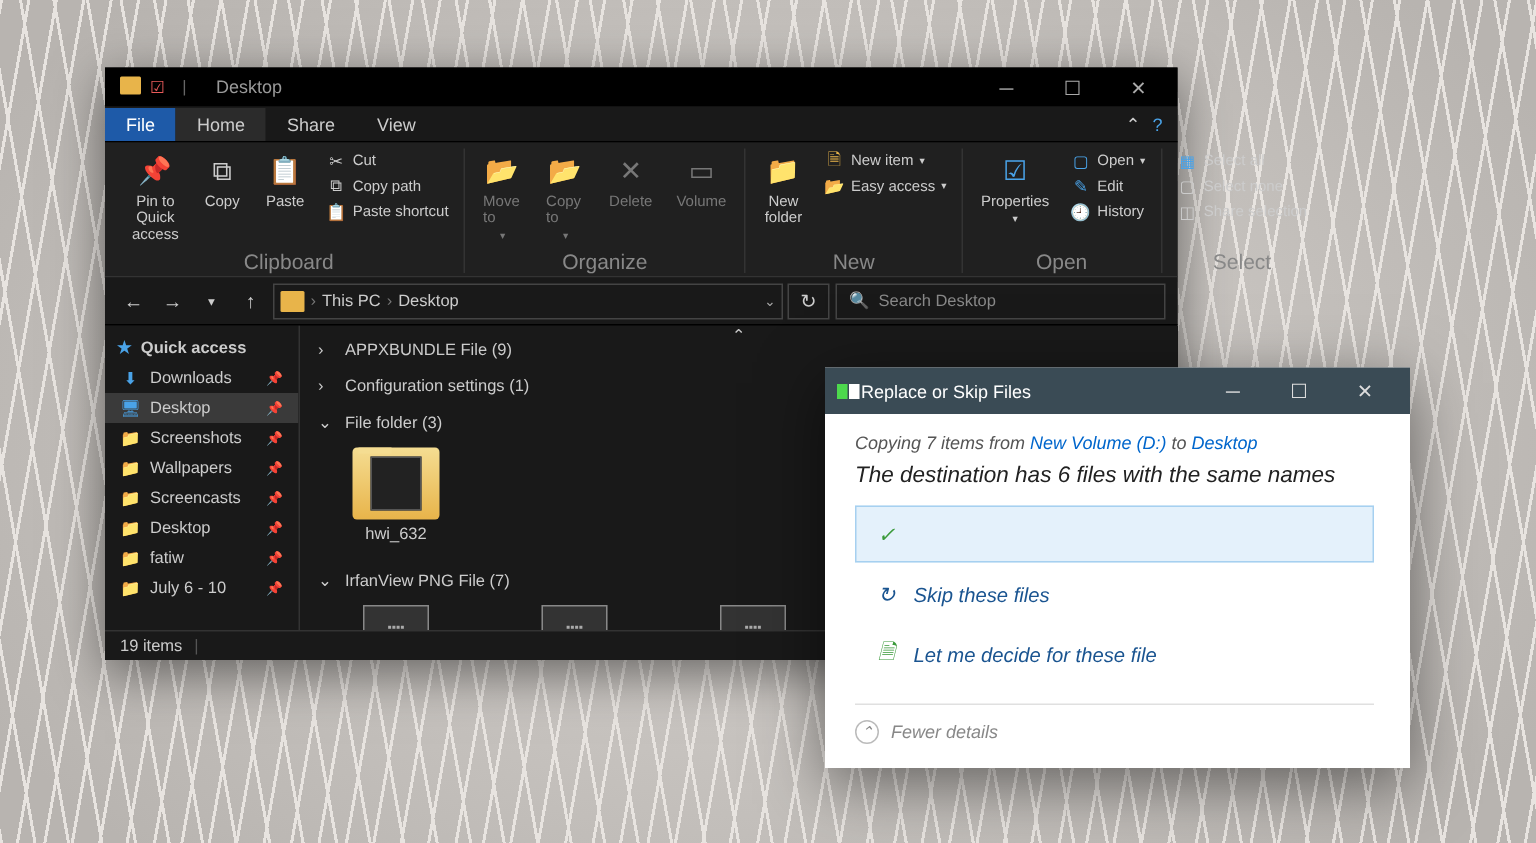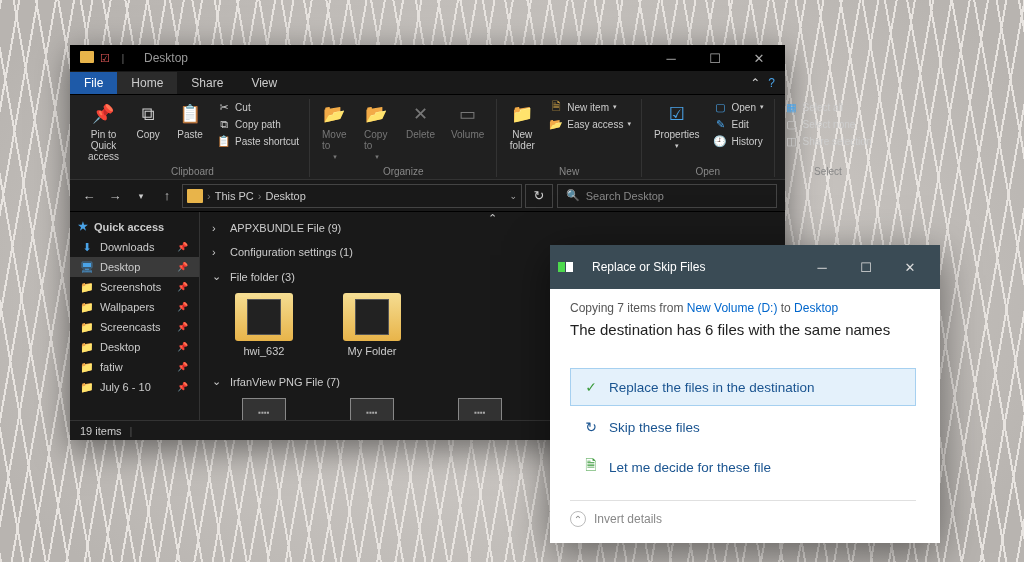--- a/index.html
+++ b/index.html
@@ -36,21 +36,21 @@
 .menubar .tab { padding: 4px 14px; color: #ccc; }
 .menubar .tab.active { background: #2b2b2b; }
 .menubar .right-icons { margin-left: auto; display: flex; gap: 8px; padding-right: 10px; color: #ccc; }
 .ribbon {
   background: #202020; display: flex; padding: 4px 6px 2px 6px; gap: 0;
   border-bottom: 1px solid #333; min-height: 78px;
 }
 .ribbon-group { display: flex; flex-direction: column; align-items: center; border-right: 1px solid #333; padding: 0 6px; }
 .ribbon-group:last-child { border-right: none; }
 .ribbon-group .group-body { display: flex; align-items: flex-start; gap: 4px; flex: 1; }
-.ribbon-group .group-label { font-size: 10px; color: #888; padding-top: 2px; }
+.ribbon-group .group-label { font-size: 14px; color: #888; padding-top: 2px; }
 .ribbon-btn { display: flex; flex-direction: column; align-items: center; padding: 2px 6px; font-size: 10px; color: #ccc; gap: 2px; }
 .ribbon-btn .ico { width: 26px; height: 26px; display: flex; align-items: center; justify-content: center; font-size: 18px; }
 .ribbon-mini { display: flex; flex-direction: column; gap: 1px; font-size: 10px; color: #ccc; }
 .ribbon-mini .row { display: flex; align-items: center; gap: 4px; padding: 1px 4px; white-space: nowrap; }
 .ribbon-mini .row .mico { width: 14px; height: 14px; display: inline-flex; align-items: center; justify-content: center; font-size: 11px; }
 
 .navbar {
   height: 32px; background: #191919; display: flex; align-items: center; gap: 4px;
   padding: 2px 8px; border-bottom: 1px solid #000;
 }
@@ -81,49 +81,49 @@
 .content {
   flex: 1; background: #191919; overflow-y: auto; padding: 4px 8px;
   position: relative;
 }
 .content-group { padding: 4px 0; }
 .content-group .gh {
   display: flex; align-items: center; gap: 6px; font-size: 11px; color: #ccc;
   padding: 2px 4px;
 }
 .content-group .gh .chev { width: 12px; color: #ccc; }
-.files-row { display: flex; gap: 28px; padding: 8px 16px; }
+.files-row { display: flex; gap: 39px; padding: 8px 16px; }
 .file-item { display: flex; flex-direction: column; align-items: center; gap: 4px; font-size: 11px; color: #ccc; width: 80px; }
 .folder-thumb { width: 58px; height: 48px; background: linear-gradient(#f5dd92, #e8b44a); border-radius: 3px; position: relative; display:flex; align-items:center; justify-content:center; overflow:hidden; }
 .folder-thumb::before { content:""; position:absolute; top:-4px; left:4px; width:22px; height:8px; background:#f5dd92; border-radius:2px 2px 0 0;}
 .folder-thumb .inner { width: 34px; height: 36px; background: #222; border:1px solid #555; }
 .png-thumb { width: 44px; height: 28px; background: #333; border:1px solid #888; display:flex; align-items:center; justify-content:center; font-size:8px; color:#aaa; }
 .content-up { position: absolute; top: 0; left: 50%; transform: translateX(-50%); color: #ccc; font-size: 11px; }
 
 .statusbar { height: 20px; background: #191919; border-top: 1px solid #333; display: flex; align-items: center; padding: 0 10px; font-size: 11px; color: #ccc; }
 .statusbar .sep2 { margin: 0 8px; color: #555; }
 
 
 .replace-dialog {
   position: absolute; left: 550px; top: 245px; width: 390px; background: #fff;
   box-shadow: 0 10px 40px rgba(0,0,0,0.5); font-size: 13px; color: #333;
 }
 .replace-dialog .dlg-title {
-  height: 44px; background: #3a4b55; color: #fff; display: flex; align-items: center;
-  padding: 0 8px; font-size: 12px; gap: 18px;
+  height: 31px; background: #3a4b55; color: #fff; display: flex; align-items: center;
+  padding: 0 8px; font-size: 12px; gap: 0;
 }
 .replace-dialog .dlg-title .dlg-ico { width: 16px; height: 10px; display:flex; gap:1px; }
 .replace-dialog .dlg-title .dlg-ico span { width:7px; height:10px; background:#fff; }
 .replace-dialog .dlg-title .dlg-ico span:first-child { background:#4dd94d; }
 .replace-dialog .dlg-controls { margin-left: auto; display: flex; }
 .replace-dialog .dlg-controls span { width: 44px; height: 30px; display: flex; align-items: center; justify-content: center; color: #ddd; font-size: 13px; }
-.replace-dialog .dlg-body { padding: 12px 24px 16px 20px; }
+.replace-dialog .dlg-body { padding: 12px 24px 16px 20px; font-style: italic; }
 .replace-dialog .status { font-size: 12px; color: #555; }
 .replace-dialog .status a { color: #0066cc; text-decoration: none; }
-.replace-dialog .headline { font-size: 15px; color: #222; margin: 6px 0 30px 0; }
+.replace-dialog .headline { font-size: 15px; color: #222; margin: 6px 0 12px 0; }
 .replace-dialog .option {
   display: flex; align-items: center; gap: 10px; padding: 10px 12px;
   color: #1a5490; font-size: 13.5px; margin-bottom: 2px; border:1px solid transparent;
 }
 .replace-dialog .option.highlight { background: #e4f1fb; border: 1px solid #a6d0f0; }
 .replace-dialog .option .oico { width: 16px; height: 16px; display:flex; align-items:center; justify-content:center; font-size:14px; }
 .replace-dialog .footer { border-top: 1px solid #e0e0e0; margin-top: 14px; padding-top: 10px; display:flex; align-items:center; gap:8px; color:#888; font-size:12px; }
 .replace-dialog .footer .circ { width:16px; height:16px; border:1px solid #bbb; border-radius:50%; display:flex; align-items:center; justify-content:center; font-size:10px; }
 </style>
 </head>
@@ -371,26 +371,20 @@
             <span class="chev">⌄</span>
             <span>File folder (3)</span>
           </div>
         <div class="files-row" id="folders-row">
             <div class="file-item">
               <div class="folder-thumb">
                 <div class="inner"></div>
               </div>
               <span>hwi_632</span>
             </div>
-            <div class="file-item">
-              <div class="folder-thumb">
-                <div class="inner"></div>
-              </div>
-              <span>My Folder</span>
-            </div>
           </div>
       </div>
       <div class="content-group">
         <div class="gh">
             <span class="chev">⌄</span>
             <span>IrfanView PNG File (7)</span>
           </div>
         <div class="files-row">
           <div class="file-item">
               <div class="png-thumb">▪▪▪▪</div>
@@ -426,29 +420,28 @@
     </div>
   </div>
   <div class="dlg-body">
     <div class="status">
       <span>Copying 7 items from </span><a>New Volume (D:)</a><span> to </span><a>Desktop</a>
     </div>
     <div class="headline">The destination has 6 files with the same names</div>
     <div id="dialog-options">
         <div class="option highlight">
           <span class="oico" style="color:#3a9a3a;">✓</span>
-          <span>Replace the files in the destination</span>
         </div>
         <div class="option">
           <span class="oico" style="color:#1a5490;">↻</span>
           <span>Skip these files</span>
         </div>
         <div class="option">
           <span class="oico" style="color:#3a9a3a;">🗎</span>
           <span>Let me decide for these file</span>
         </div>
       </div>
     <div class="footer">
       <span class="circ">⌃</span>
-      <span>Invert details</span>
+      <span>Fewer details</span>
     </div>
   </div>
 </div>
 
 </body></html>

